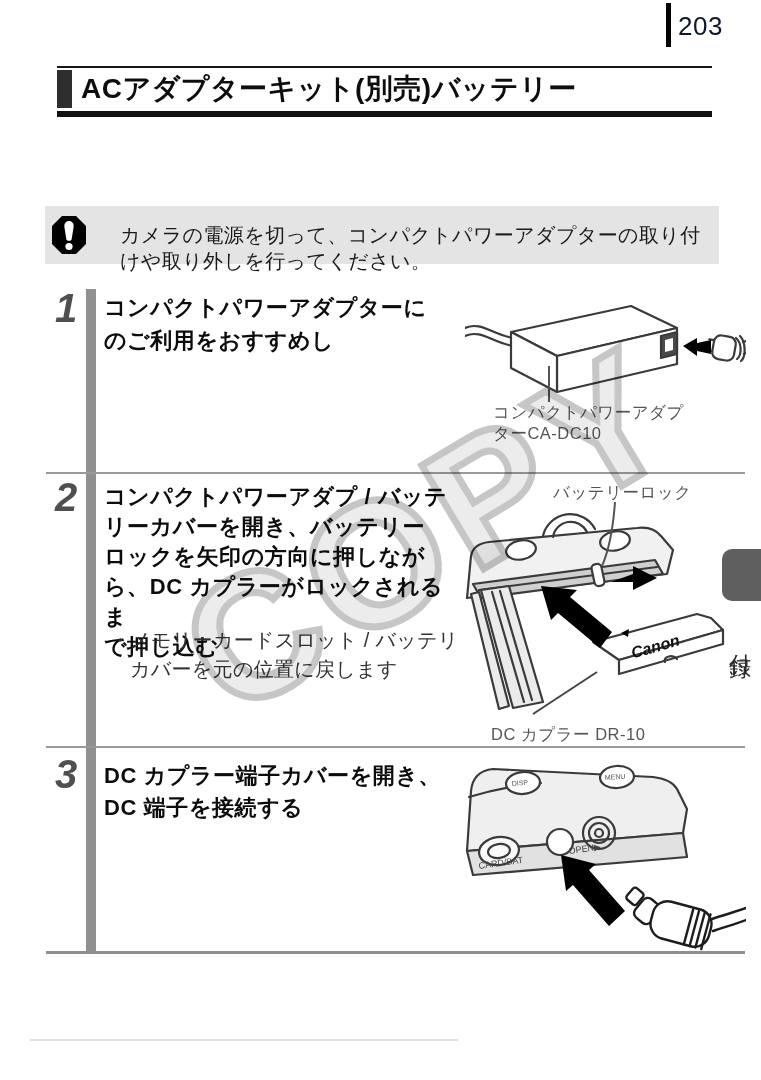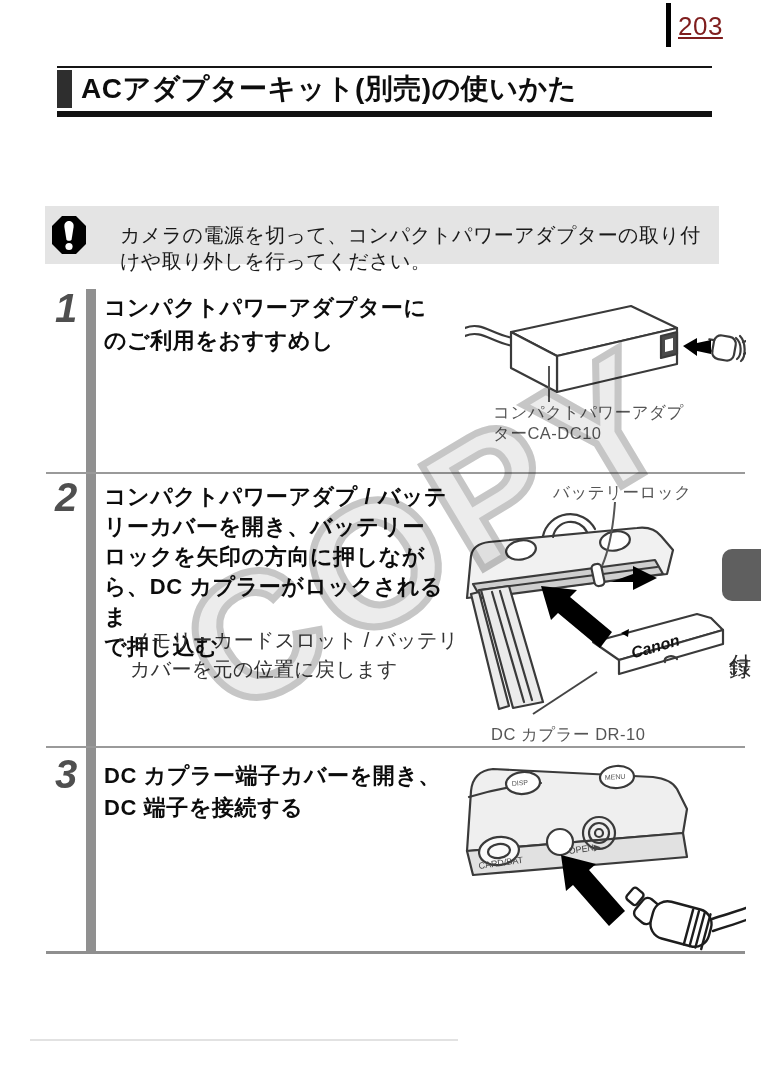--- a/index.html
+++ b/index.html
@@ -5,21 +5,21 @@
   html,body{margin:0;padding:0;}
   body{
     width:761px;height:1080px;position:relative;background:#ffffff;
     font-family:"Liberation Sans","DejaVu Sans",sans-serif;
     color:#111;overflow:hidden;
   }
   #page{position:absolute;inset:0;width:761px;height:1080px;background:#fff;}
 
   
   .pagenum-bar{position:absolute;left:666px;top:3px;width:5px;height:44px;background:#000;}
-  .pagenum{position:absolute;left:678px;top:11px;font-size:26px;color:#7f1d1d;letter-spacing:0.5px;text-decoration:underline;}
+  .pagenum{position:absolute;left:678px;top:11px;font-size:26px;color:#0f172a;letter-spacing:0.5px;}
 
   
   .title-block{position:absolute;left:57px;top:66px;width:655px;}
   .title-topline{height:2px;background:#151515;}
   .title-row{display:flex;align-items:flex-start;margin-top:2px;}
   .title-marker{width:15px;height:38px;background:#2e2e2e;margin-right:9px;flex:0 0 auto;}
   .title-text{font-size:28px;font-weight:bold;line-height:38px;letter-spacing:0.5px;color:#0d0d0d;white-space:nowrap;}
   .title-bottomline{height:6px;background:#111;margin-top:3px;}
 
   
@@ -83,21 +83,21 @@
 
 <div id="page">
 
   <div class="pagenum-bar"></div>
   <div class="pagenum">203</div>
 
   <div class="title-block">
     <div class="title-topline"></div>
     <div class="title-row">
       <div class="title-marker"></div>
-      <div class="title-text">ACアダプターキット(別売)の使いかた</div>
+      <div class="title-text">ACアダプターキット(別売)バッテリー</div>
     </div>
     <div class="title-bottomline"></div>
   </div>
 
 
   <div class="note-box">
     <svg class="note-icon" viewBox="0 0 36 40">
       <polygon points="11,1 25,1 35,11 35,29 25,39 11,39 1,29 1,11" fill="#000"></polygon>
       <path d="M18,6 C21,6 23,8.5 22.6,12 L20.6,24.5 C20.3,26.3 15.7,26.3 15.4,24.5 L13.4,12 C13,8.5 15,6 18,6 Z" fill="#fff"></path>
       <circle cx="18" cy="31.5" r="3.6" fill="#fff"></circle>

